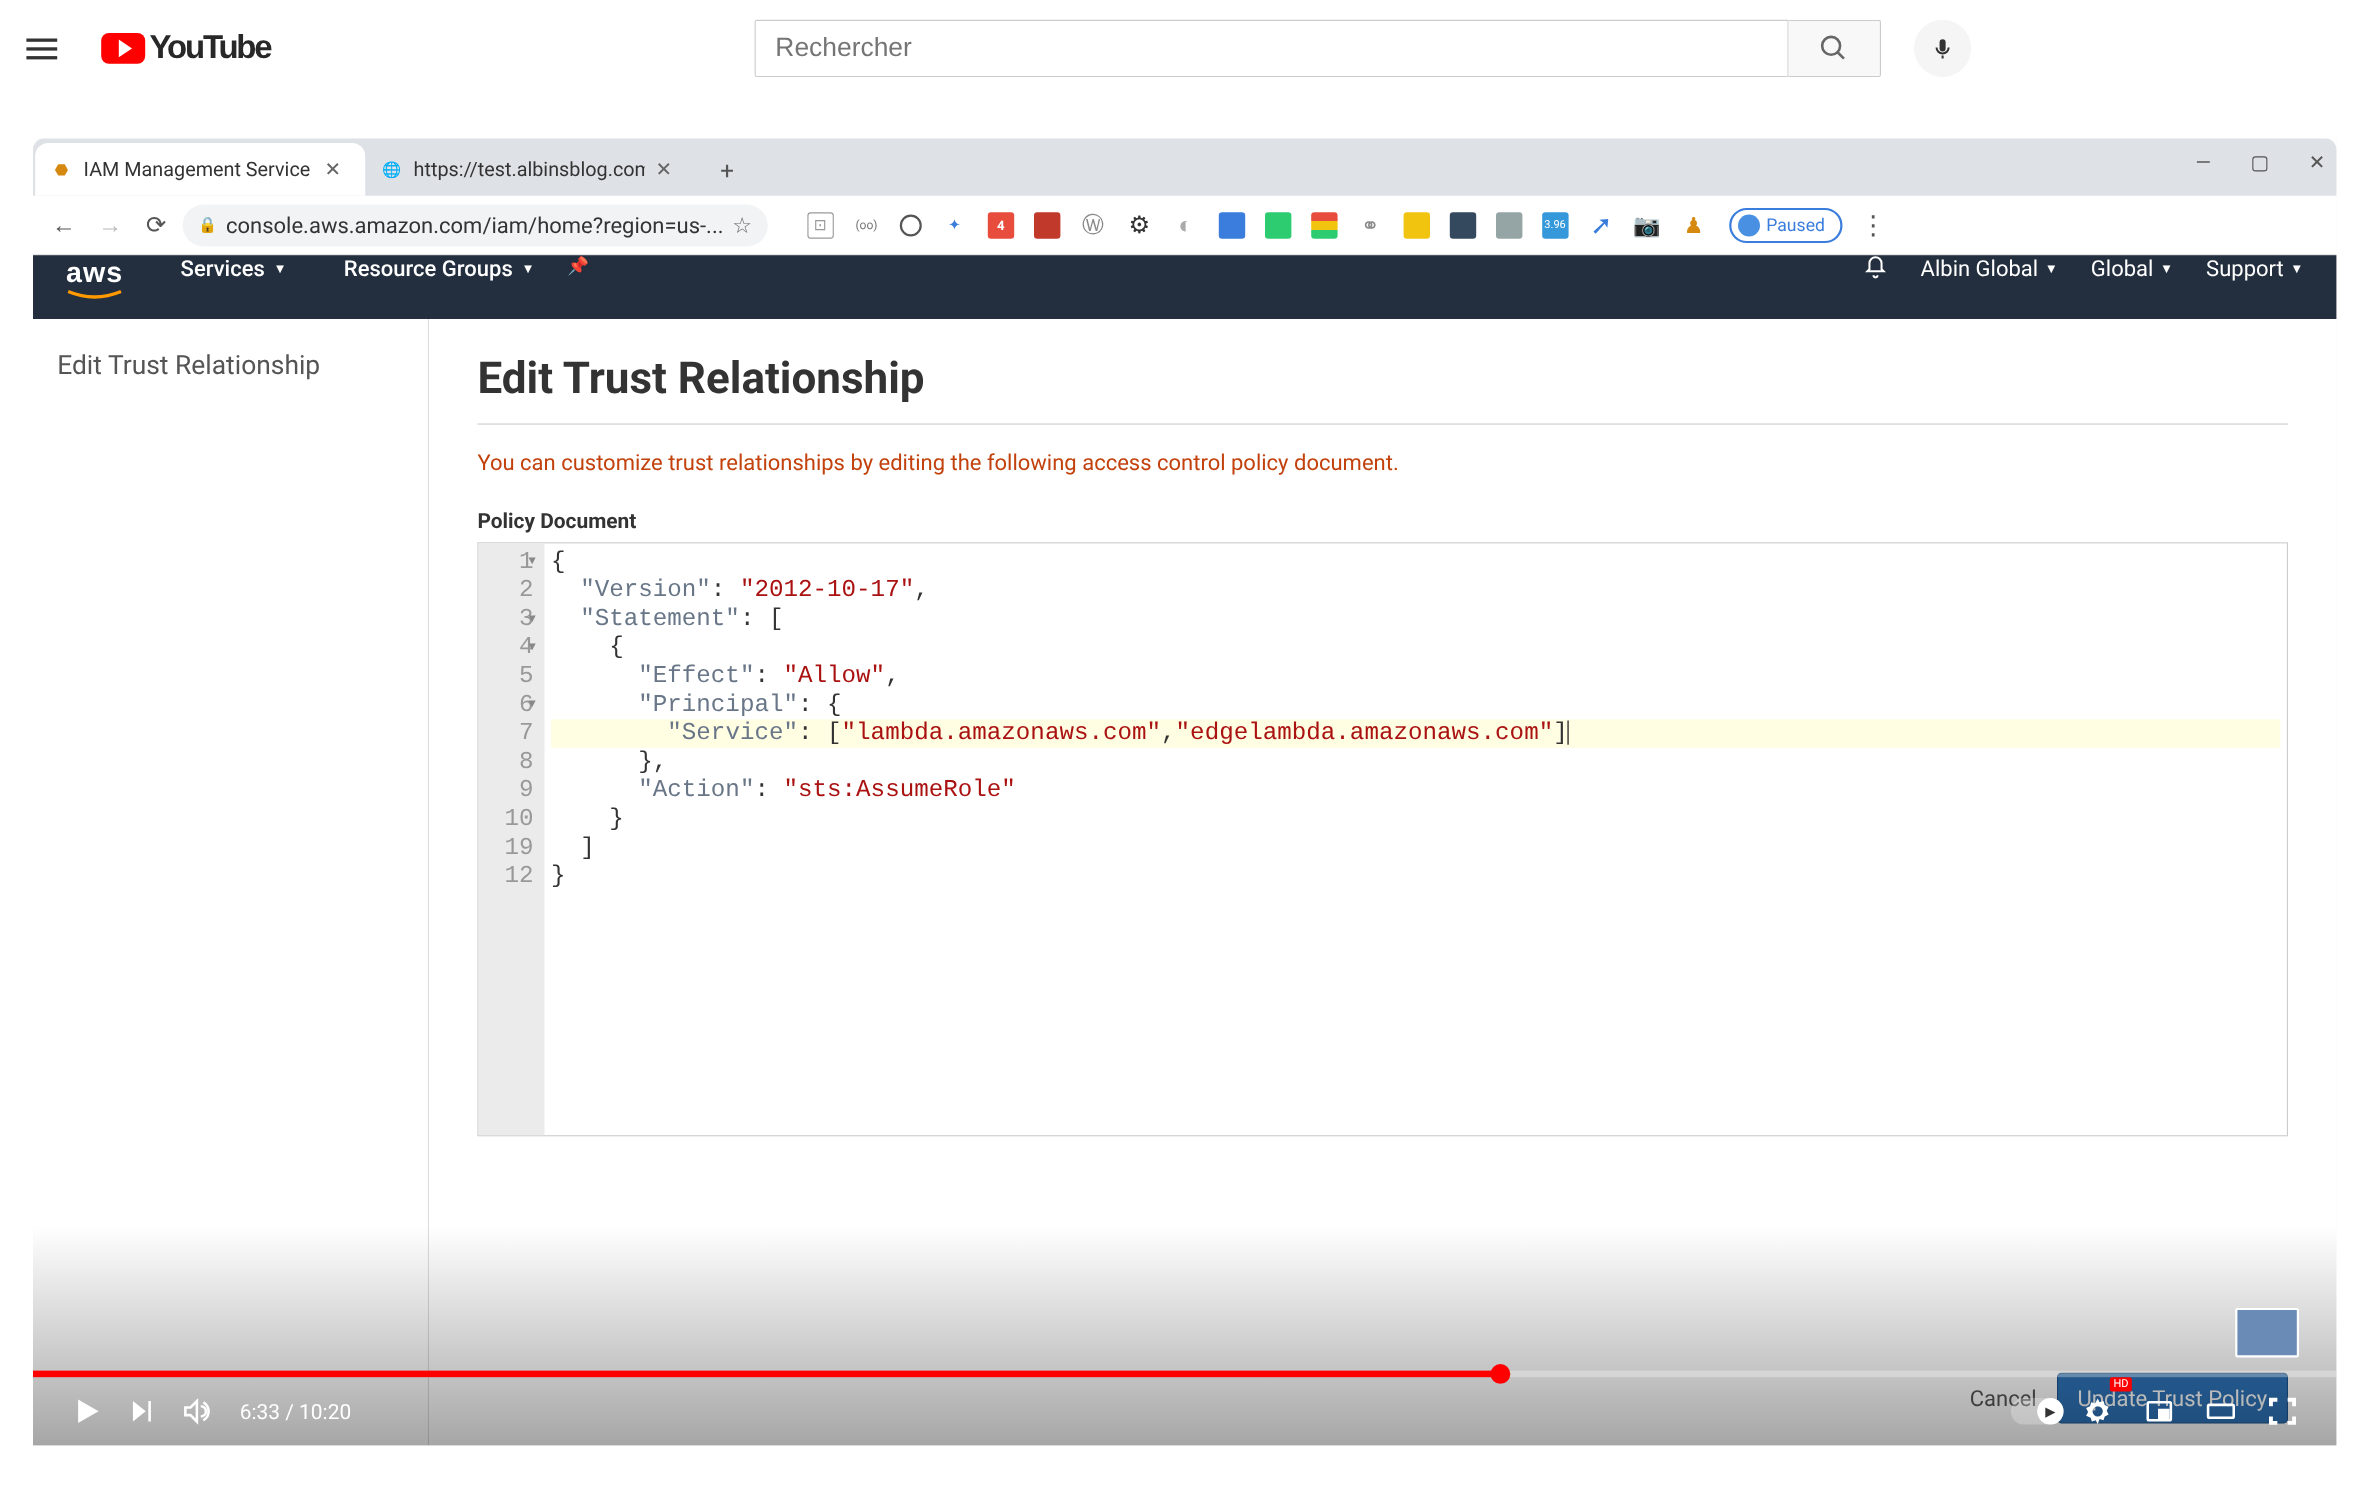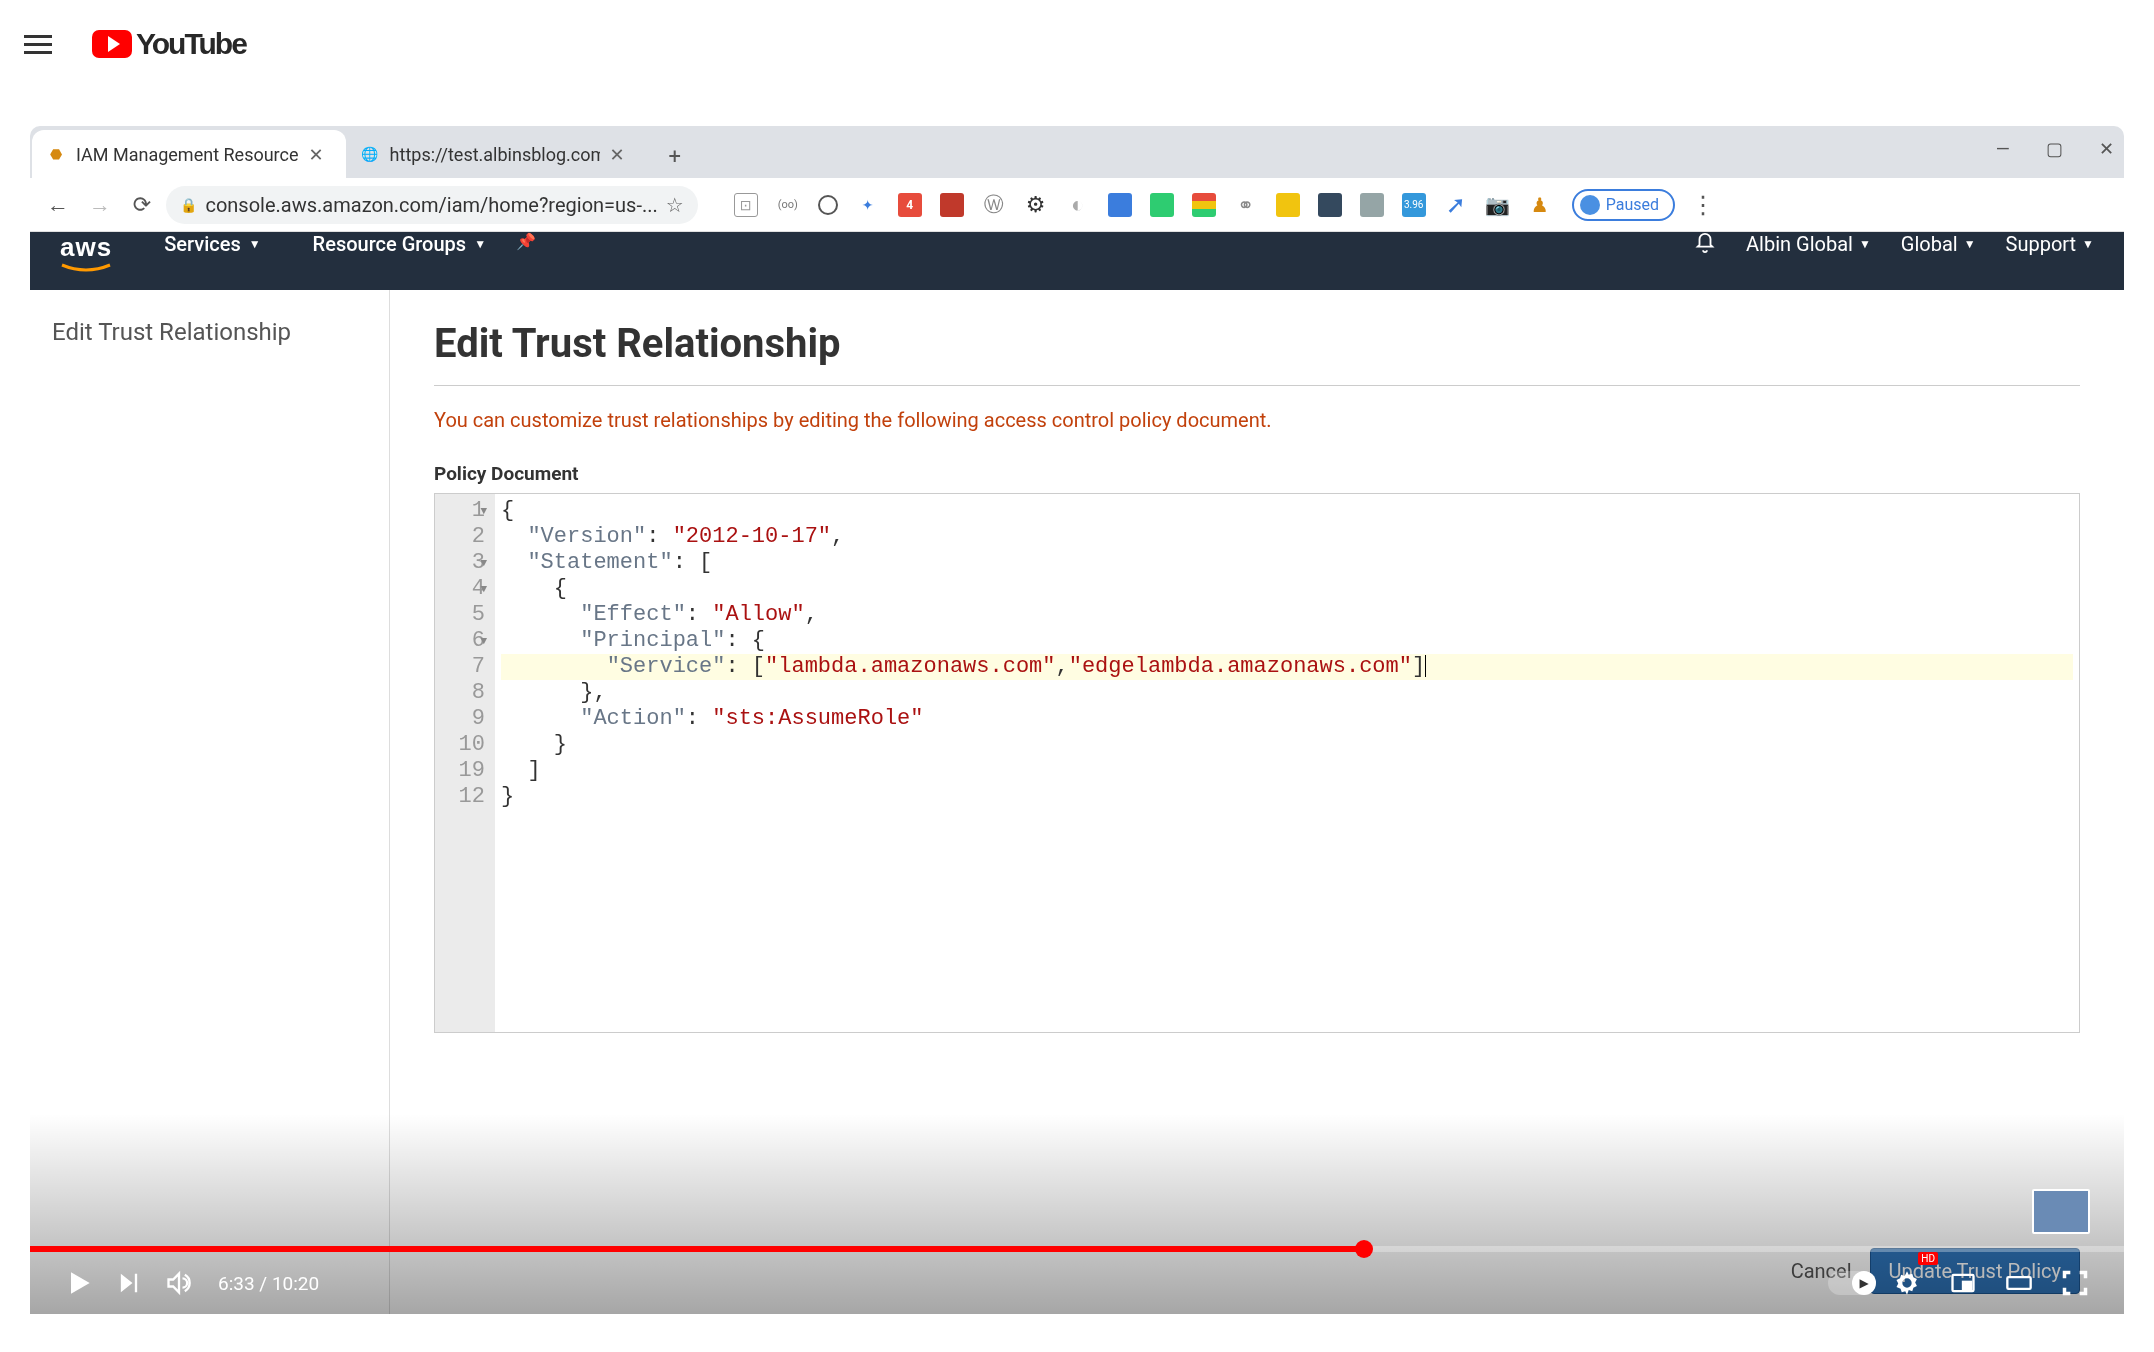--- a/index.html
+++ b/index.html
@@ -103,29 +103,44 @@
     <span></span>
       <span></span>
       <span></span>
   </div>
   <div class="yt-logo">
     <div class="yt-logo-box">
         <div class="yt-logo-play"></div>
       </div>
     <span class="yt-logo-text">YouTube</span>
   </div>
+  <div class="search-container">
+    <input class="search-input" placeholder="Rechercher" style="">
+    <div class="search-btn">
+      <svg width="28" height="28" viewBox="0 0 24 24" fill="none" stroke="#666" stroke-width="2">
+          <circle cx="10" cy="10" r="7"></circle>
+          <line x1="20" y1="20" x2="15" y2="15"></line>
+        </svg>
+    </div>
+    <div class="mic-btn">
+      <svg width="22" height="22" viewBox="0 0 24 24" fill="#333">
+          <rect x="9" y="3" width="6" height="12" rx="3"></rect>
+          <path d="M6 11a6 6 0 0012 0M12 19v3" stroke="#333" stroke-width="2" fill="none"></path>
+        </svg>
+    </div>
+  </div>
 </div>
 
 <div class="video-area">
   <div class="chrome-window">
 
     <div class="chrome-tabs-bar">
       <div class="chrome-tab">
         <span class="chrome-tab-icon" style="color:#d68910">⬣</span>
-        <span>IAM Management Resource</span>
+        <span>IAM Management Service</span>
         <span class="chrome-tab-close">✕</span>
       </div>
       <div class="chrome-tab inactive">
         <span class="chrome-tab-icon" style="color:#888">🌐</span>
         <span style="white-space:nowrap;overflow:hidden;max-width:210px">https://test.albinsblog.com/us/en...</span>
         <span class="chrome-tab-close">✕</span>
       </div>
       <div class="new-tab-btn">+</div>
       <div class="window-controls">
         <span class="window-ctrl">—</span>

